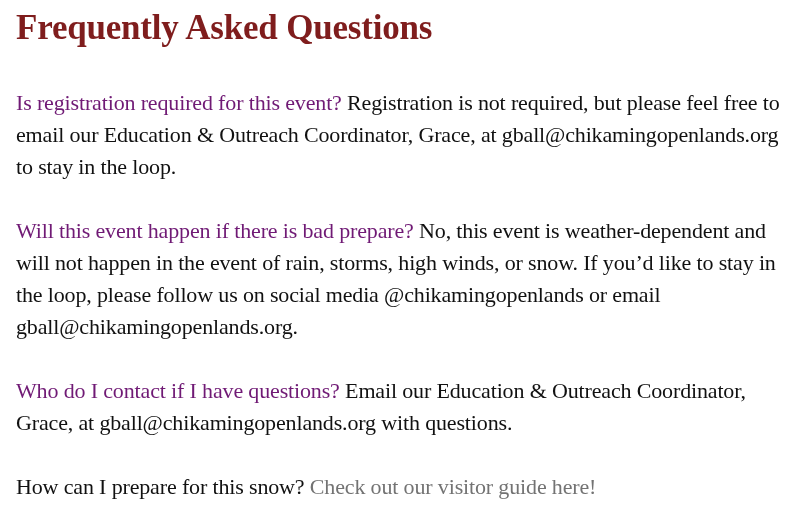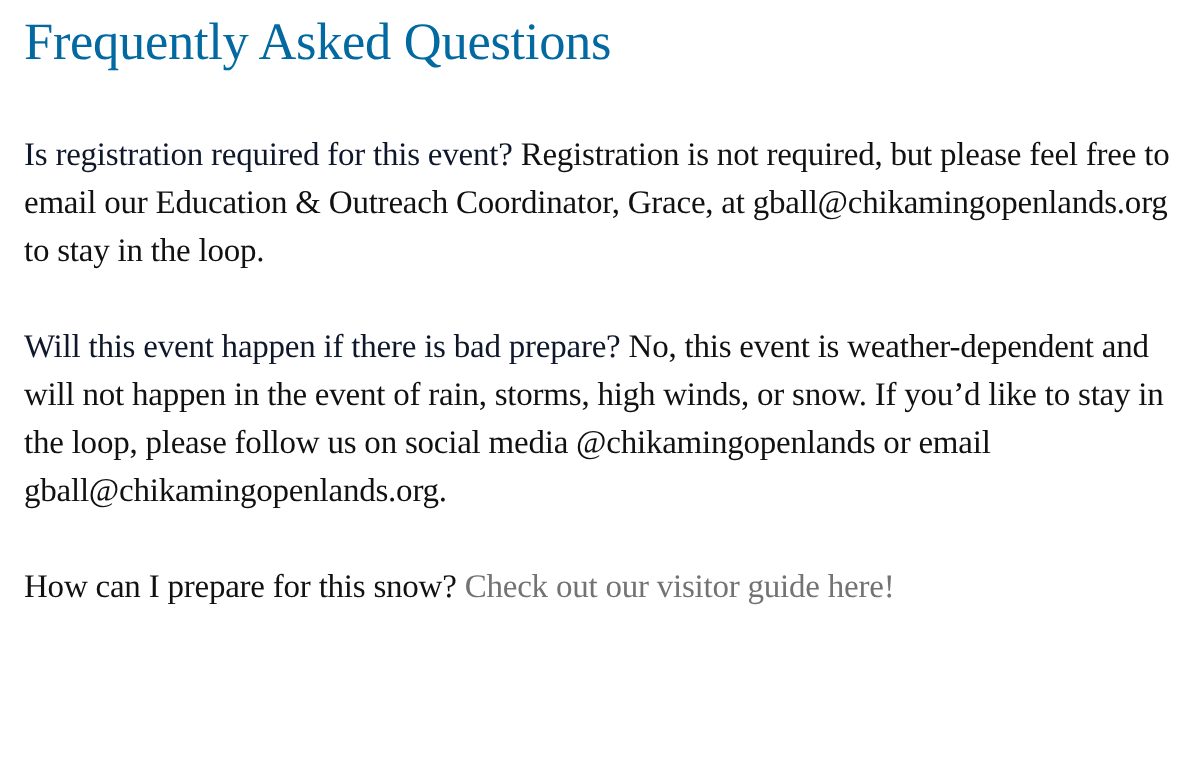--- a/index.html
+++ b/index.html
@@ -12,37 +12,37 @@
       height: 507px;
       overflow: hidden;
       font-family: "Liberation Serif", "DejaVu Serif", serif;
       color: #111111;
     }
     .faq {
       padding: 6px 16px 0 16px;
     }
     .faq-title {
       margin: 0;
-      font-weight: normal;
+      font-weight: bold;
       font-size: 35px;
       line-height: 44px;
-      color: #0369a1;
+      color: #7f1d1d;
       letter-spacing: -0.2px;
     }
     .faq-list {
       margin-top: 37px;
     }
     .faq-item {
       margin: 0 0 32px 0;
       font-size: 22px;
       line-height: 32px;
       letter-spacing: -0.15px;
     }
     .q {
-      color: #0f172a;
+      color: #701a75;
     }
     .a {
       color: #111111;
     }
     .link {
       color: #737373;
       text-decoration: none;
       cursor: pointer;
     }
   </style>
@@ -56,19 +56,23 @@
     <p class="faq-item">
       <span class="q">Is registration required for this event?</span>
       <span class="a">Registration is not required, but please feel free to email our Education &amp; Outreach Coordinator, Grace, at gball@chikamingopenlands.org to stay in the loop.</span>
     </p>
 
     <p class="faq-item">
       <span class="q">Will this event happen if there is bad prepare?</span>
       <span class="a">No, this event is weather-dependent and will not happen in the event of rain, storms, high winds, or snow. If you’d like to stay in the loop, please follow us on social media @chikamingopenlands or email gball@chikamingopenlands.org.</span>
     </p>
 
+    <p class="faq-item">
+      <span class="q">Who do I contact if I have questions?</span>
+      <span class="a">Email our Education &amp; Outreach Coordinator, Grace, at gball@chikamingopenlands.org with questions.</span>
+    </p>
 
     <p class="faq-item">
       <span class="a">How can I prepare for this snow?</span>
       <a class="link">Check out our visitor guide here!</a>
     </p>
   </div>
 </div>
 
 </body></html>

